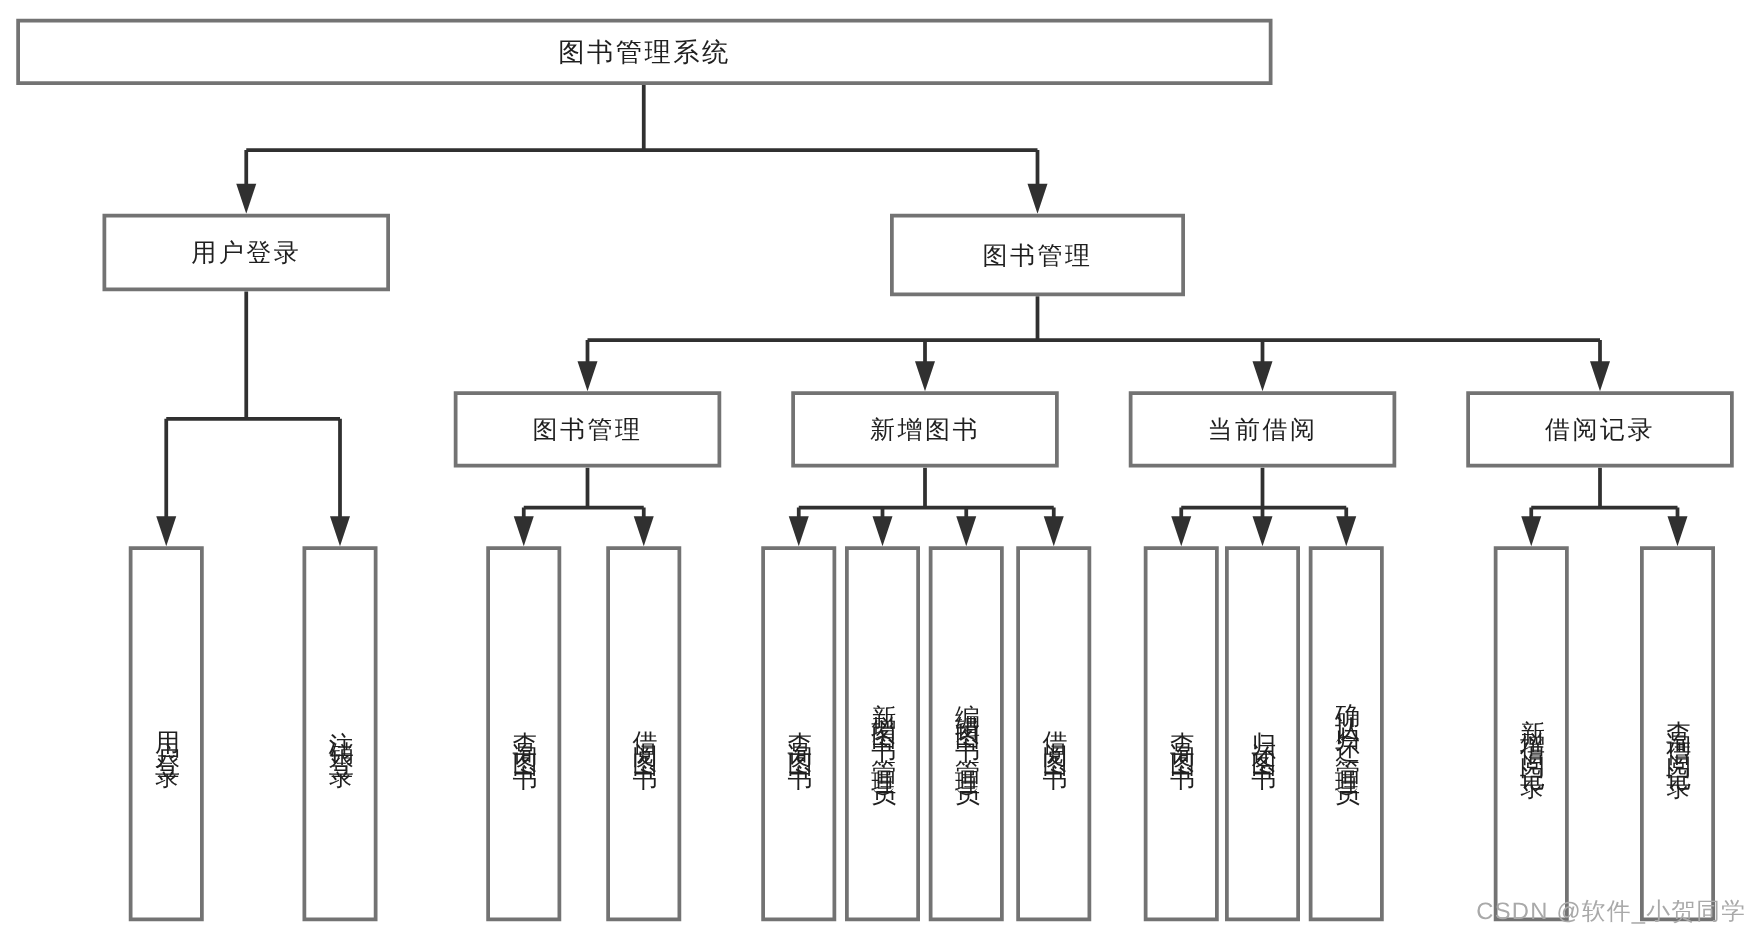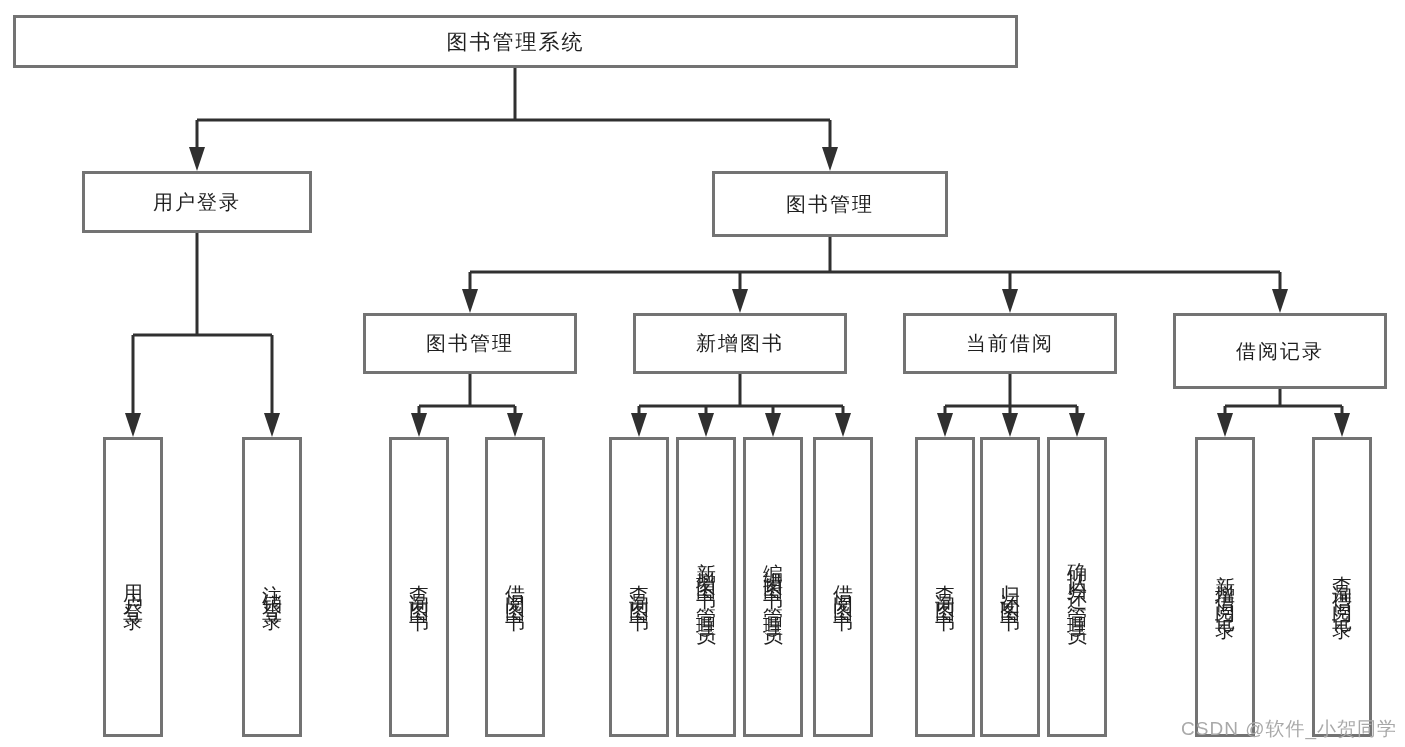--- a/index.html
+++ b/index.html
@@ -101,21 +101,21 @@
 
   <div class="node" style="left:363px;top:313px;width:214px;height:61px;">
     <span class="hlabel">图书管理</span>
   </div>
   <div class="node" style="left:633px;top:313px;width:214px;height:61px;">
     <span class="hlabel">新增图书</span>
   </div>
   <div class="node" style="left:903px;top:313px;width:214px;height:61px;">
     <span class="hlabel">当前借阅</span>
   </div>
-  <div class="node" style="left:1173px;top:313px;width:214px;height:76px;">
+  <div class="node" style="left:1173px;top:313px;width:214px;height:61px;">
     <span class="hlabel">借阅记录</span>
   </div>
 
   <div class="node leaf" style="left:103px;">
     <span class="vtext">用户登录</span>
   </div>
   <div class="node leaf" style="left:242px;">
     <span class="vtext">注销登录</span>
   </div>
 

